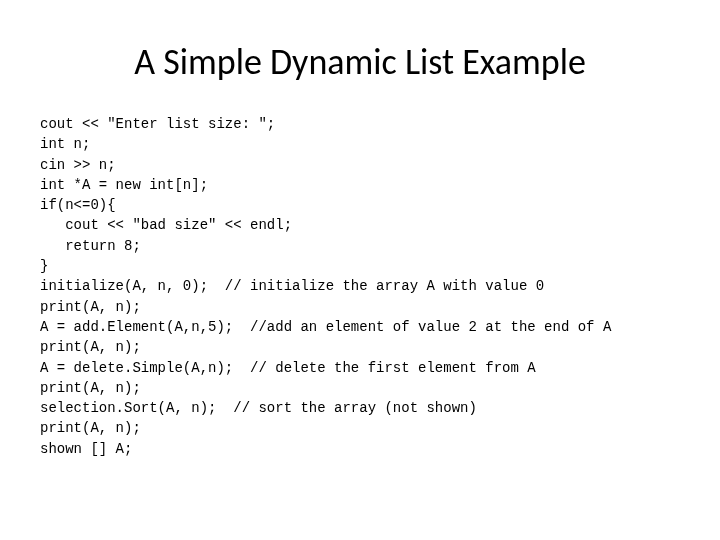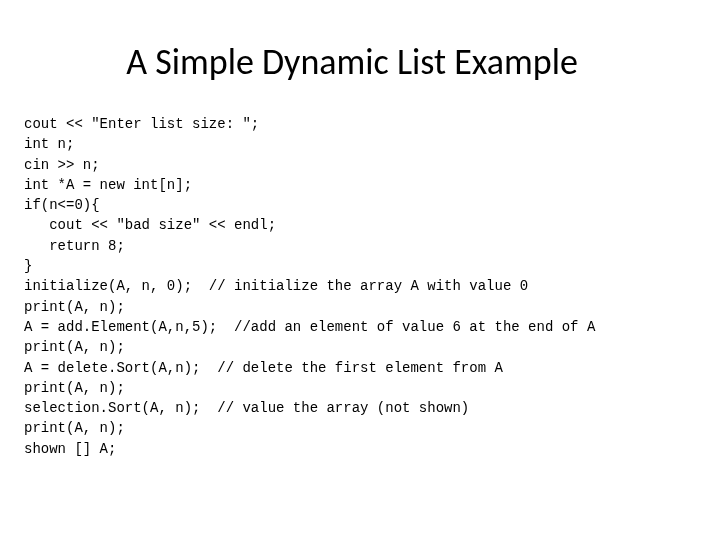--- a/index.html
+++ b/index.html
@@ -9,21 +9,21 @@
     height: 540px;
     background: #ffffff;
     font-family: Calibri, "Segoe UI", Arial, sans-serif;
     color: #000000;
     overflow: hidden;
   }
   .slide {
     box-sizing: border-box;
     width: 720px;
     height: 540px;
-    padding: 30px 40px 30px 24px;
+    padding: 30px 40px 30px 40px;
   }
   .title {
     font-size: 36px;
     font-weight: 400;
     text-align: center;
     margin: 10px 0 30px 0;
     letter-spacing: 0px;
   }
   .code {
     font-family: "Courier New", Courier, monospace;
@@ -41,20 +41,20 @@
   <div class="code"><span>cout &lt;&lt; "Enter list size: ";</span>
 <span>int n;</span>
 <span>cin &gt;&gt; n;</span>
 <span>int *A = new int[n];</span>
 <span>if(n&lt;=0){</span>
 <span>   cout &lt;&lt; "bad size" &lt;&lt; endl;</span>
 <span>   return 8;</span>
 <span>}</span>
 <span>initialize(A, n, 0);  // initialize the array A with value 0</span>
 <span>print(A, n);</span>
-<span>A = add.Element(A,n,5);  //add an element of value 6 at the end of A</span>
+<span>A = add.Element(A,n,5);  //add an element of value 2 at the end of A</span>
 <span>print(A, n);</span>
-<span>A = delete.Sort(A,n);  // delete the first element from A</span>
+<span>A = delete.Simple(A,n);  // delete the first element from A</span>
 <span>print(A, n);</span>
-<span>selection.Sort(A, n);  // value the array (not shown)</span>
+<span>selection.Sort(A, n);  // sort the array (not shown)</span>
 <span>print(A, n);</span>
 <span>shown [] A;</span></div>
 </div>
 
 </body></html>

